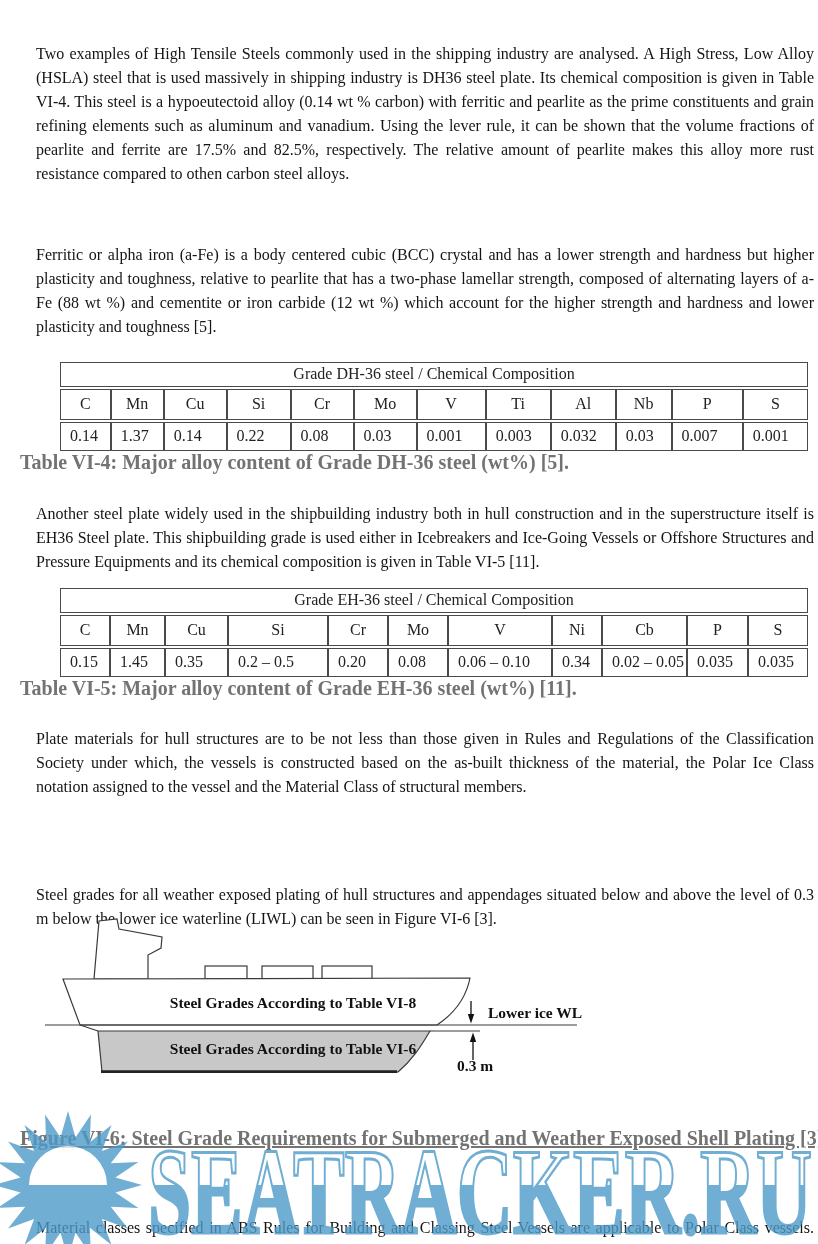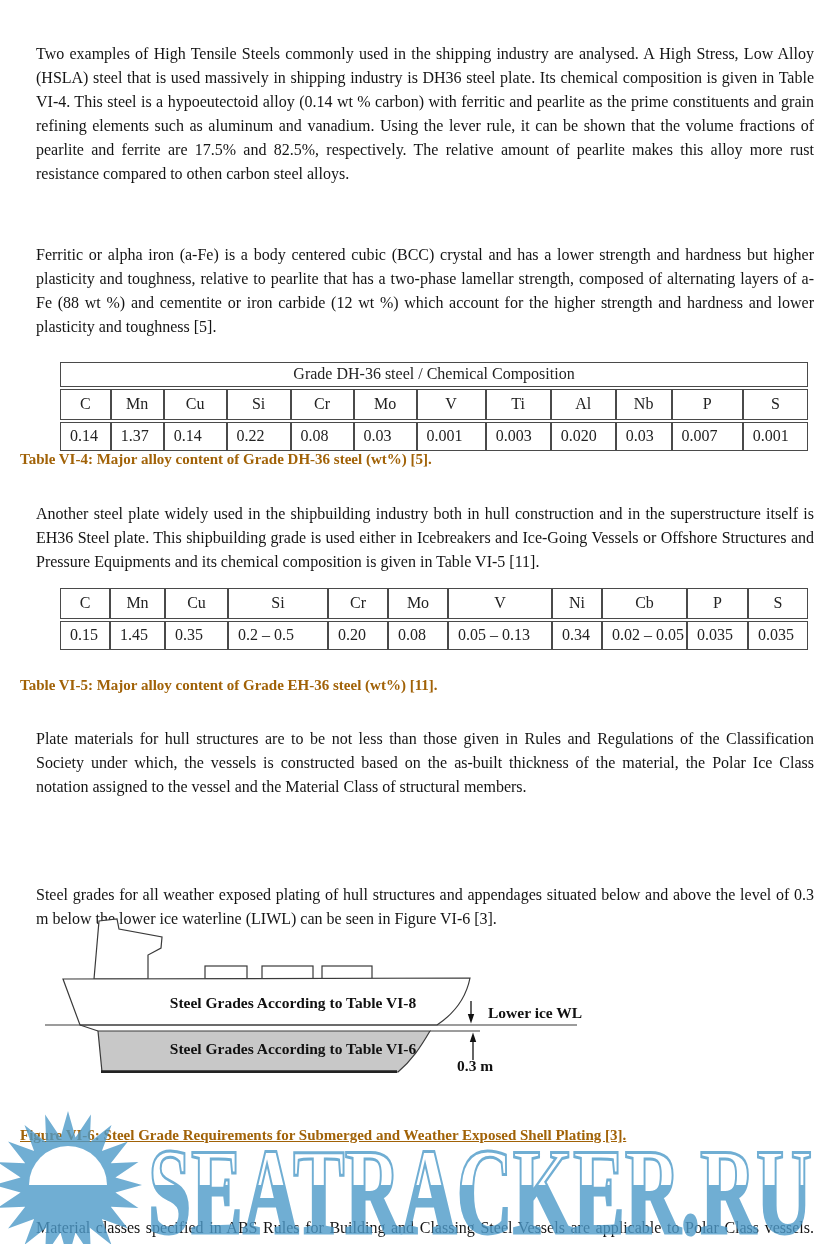--- a/index.html
+++ b/index.html
@@ -21,21 +21,21 @@
     position:absolute; left:20px; width:748px;
     border-collapse:separate; border-spacing:0 2px;
     table-layout:fixed; font-size:16px; color:#222;margin-left:40px;
   }
   .doc-table td { border:1px solid #4a4a4a; overflow:hidden; white-space:nowrap; }
   td.t-title { text-align:center; padding:2px 0 3px; }
   tr.heads td { text-align:center; padding:5px 1px 6px; }
   tr.vals td { text-align:left; padding:4px 2px 5px 9px;font-family:Liberation Serif, serif; }
   .tcaption {
     position:absolute; left:20px; margin:0;
-    font-size:15px; font-weight:bold; color:#a16207; white-space:nowrap;
+    font-size:20px; font-weight:bold; color:#737373; white-space:nowrap;
   }
   .underlined { text-decoration:underline; }
   #figure-svg { position:absolute; left:40px; top:908px; }
   #watermark-svg { position:absolute; left:0; top:1100px; pointer-events:none; }
   svg text { font-family:"Liberation Serif", serif; }
   .fig-label { font-size:15.5px; font-weight:600; fill:#111; }
   .fig-line { stroke:#3a3a3a; stroke-width:1.2; fill:none; }
   .fig-shape { stroke:#3a3a3a; stroke-width:1.2; fill:#ffffff; }
   .wm-text { font-size:122px; font-weight:bold; }
 </style>
@@ -80,21 +80,21 @@
       </tr>
   <tr class="vals">
         <td>0.14</td>
         <td>1.37</td>
         <td>0.14</td>
         <td>0.22</td>
         <td>0.08</td>
         <td>0.03</td>
         <td>0.001</td>
         <td>0.003</td>
-        <td>0.020</td>
+        <td>0.032</td>
         <td>0.03</td>
         <td>0.007</td>
         <td>0.001</td>
       </tr>
 </tbody>
   </table>
 <p class="tcaption" style="top:451px">Table VI-4: Major alloy content of Grade DH-36 steel (wt%) [5].</p>
 
 <p class="para" style="top:486px">Another steel plate widely used in the shipbuilding industry both in hull construction and in the superstructure itself is EH36 Steel plate. This shipbuilding grade is used either in Icebreakers and Ice-Going Vessels or Offshore Structures and Pressure Equipments and its chemical composition is given in Table VI-5 [11].</p>
 
@@ -106,41 +106,44 @@
       <col style="width:100px">
     <col style="width:60px">
       <col style="width:60px">
       <col style="width:104px">
       <col style="width:50px">
     <col style="width:85px">
       <col style="width:61px">
       <col style="width:60px">
   </colgroup>
   <tbody>
+      <tr>
+    <td class="t-title" colspan="11">Grade EH-36 steel / Chemical Composition</td>
+  </tr>
   <tr class="heads">
         <td>C</td>
         <td>Mn</td>
         <td>Cu</td>
         <td>Si</td>
         <td>Cr</td>
         <td>Mo</td>
         <td>V</td>
         <td>Ni</td>
         <td>Cb</td>
         <td>P</td>
         <td>S</td>
       </tr>
   <tr class="vals">
         <td>0.15</td>
         <td>1.45</td>
         <td>0.35</td>
         <td>0.2 – 0.5</td>
         <td>0.20</td>
         <td>0.08</td>
-        <td>0.05 – 0.13</td>
+        <td>0.06 – 0.10</td>
         <td>0.34</td>
         <td>0.02 – 0.05</td>
         <td>0.035</td>
         <td>0.035</td>
       </tr>
 </tbody>
   </table>
 <p class="tcaption" style="top:677px">Table VI-5: Major alloy content of Grade EH-36 steel (wt%) [11].</p>
 
 <p class="para" style="top:711px">Plate materials for hull structures are to be not less than those given in Rules and Regulations of the Classification Society under which, the vessels is constructed based on the as-built thickness of the material, the Polar Ice Class notation assigned to the vessel and the Material Class of structural members.</p>

